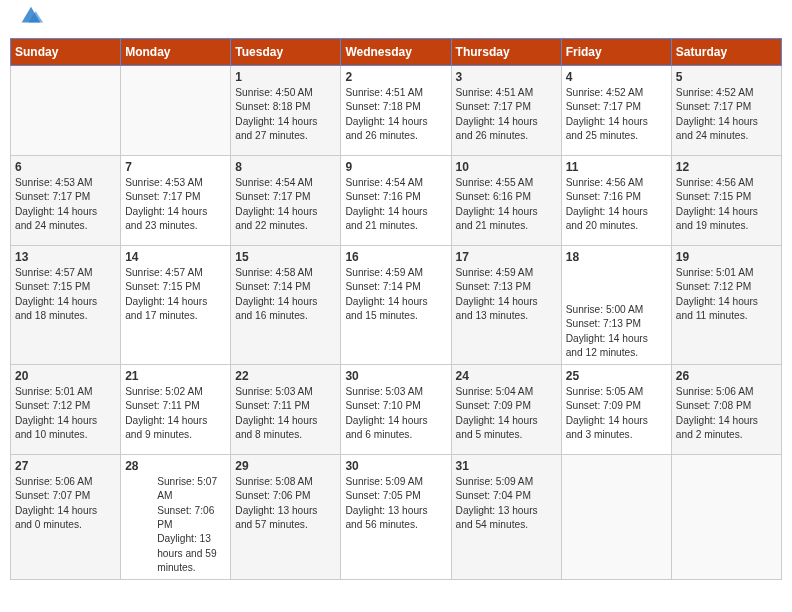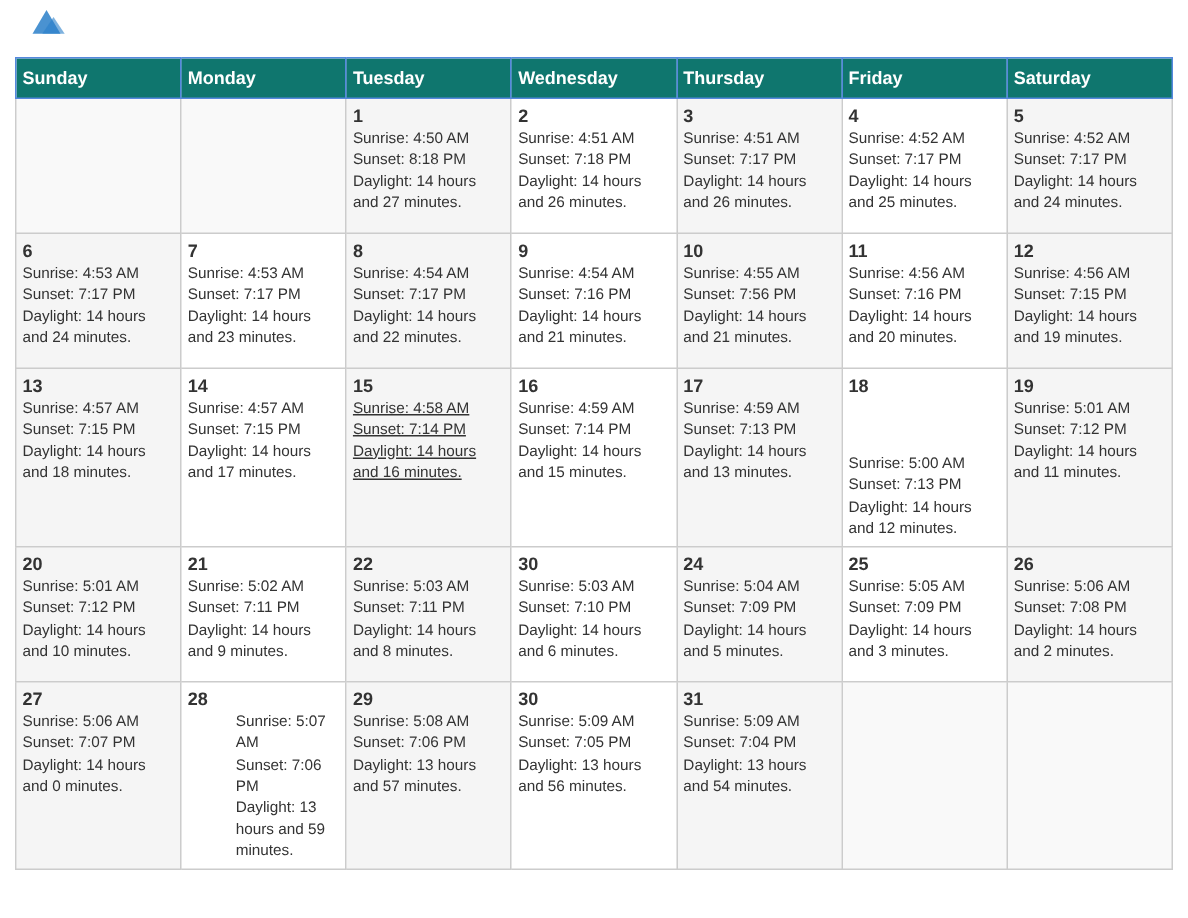--- a/index.html
+++ b/index.html
@@ -38,21 +38,21 @@
     .location-title {
       font-size: 15px;
       color: #555;
     }
     table {
       width: 100%;
       border-collapse: collapse;
       table-layout: fixed;
     }
     thead tr th {
-      background: #0f766e;
+      background: #c2410c;
       color: #fff;
       font-size: 12px;
       font-weight: bold;
       padding: 6px 4px;
       text-align: left;
       border: 1px solid #5588dd;
     }
     tbody tr td {
       border: 1px solid #ccc;
       vertical-align: top;
@@ -168,21 +168,21 @@
         </td>
         <td>
           <span class="day-num">9</span>
           <div class="cell-content" style="white-space: pre-line;">Sunrise: 4:54 AM
 Sunset: 7:16 PM
 Daylight: 14 hours and 21 minutes.</div>
         </td>
         <td>
           <span class="day-num">10</span>
           <div class="cell-content" style="white-space: pre-line;">Sunrise: 4:55 AM
-Sunset: 7:56 PM
+Sunset: 6:16 PM
 Daylight: 14 hours and 21 minutes.</div>
         </td>
         <td>
           <span class="day-num">11</span>
           <div class="cell-content" style="white-space: pre-line;">Sunrise: 4:56 AM
 Sunset: 7:16 PM
 Daylight: 14 hours and 20 minutes.</div>
         </td>
         <td>
           <span class="day-num">12</span>
@@ -199,21 +199,21 @@
 Daylight: 14 hours and 18 minutes.</div>
         </td>
         <td>
           <span class="day-num">14</span>
           <div class="cell-content" style="white-space: pre-line;">Sunrise: 4:57 AM
 Sunset: 7:15 PM
 Daylight: 14 hours and 17 minutes.</div>
         </td>
         <td>
           <span class="day-num">15</span>
-          <div class="cell-content" style="white-space: pre-line; text-decoration: underline;">Sunrise: 4:58 AM
+          <div class="cell-content" style="white-space: pre-line;">Sunrise: 4:58 AM
 Sunset: 7:14 PM
 Daylight: 14 hours and 16 minutes.</div>
         </td>
         <td>
           <span class="day-num">16</span>
           <div class="cell-content" style="white-space: pre-line;">Sunrise: 4:59 AM
 Sunset: 7:14 PM
 Daylight: 14 hours and 15 minutes.</div>
         </td>
         <td>

